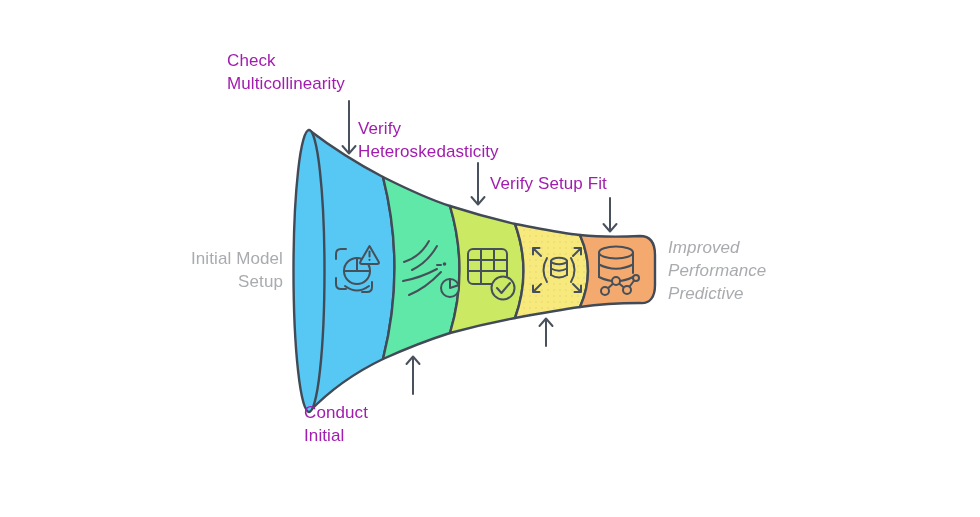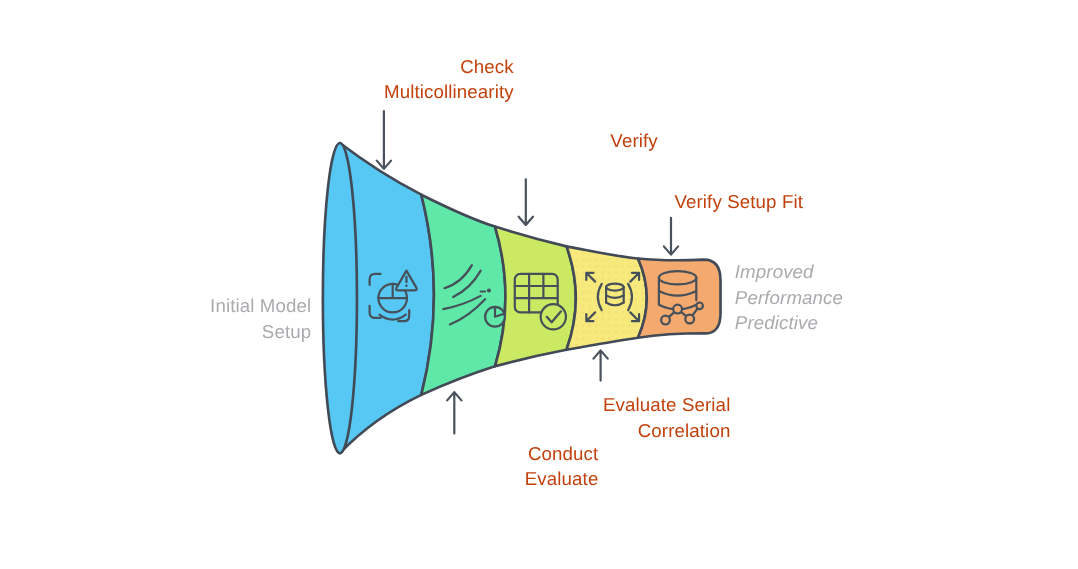--- a/index.html
+++ b/index.html
@@ -2,27 +2,27 @@
 <html><head>
 <meta charset="utf-8">
 <style>
   html,body{margin:0;padding:0;background:#ffffff;}
   .canvas{
     position:relative;width:980px;height:517px;background:#ffffff;overflow:hidden;
     font-family:"Liberation Sans",sans-serif;
   }
   .canvas svg{position:absolute;left:0;top:0;}
   .lbl{
-    position:absolute;width:240px;text-align:right;
+    position:absolute;width:240px;text-align:left;
     font:400 17px/23px "Liberation Sans",sans-serif;
-    color:#c2410c;letter-spacing:.1px;
+    color:#a21caf;letter-spacing:.1px;
   }
   .lbl span{display:block;}
   .lbl.muted{color:#A9ABAE;}
-  .lbl.right-align{text-align:right;width:220px;margin-top:20px;}
+  .lbl.right-align{text-align:right;width:220px;}
   .lbl.left-align{text-align:left;width:220px;font-style:italic;}
 </style>
 </head>
 <body>
 
 <div class="canvas">
 
   <svg width="980" height="517" viewBox="0 0 980 517">
     <defs>
       <pattern id="dots" width="6" height="6" patternUnits="userSpaceOnUse">
@@ -106,35 +106,32 @@
     </g>
   </svg>
 
   <div class="lbl" style="left:227px;top:49px">
     <span>Check</span>
     <span>Multicollinearity</span>
   </div>
 
   <div class="lbl" style="left:358px;top:117px">
     <span>Verify</span>
+    <span>Heteroskedasticity</span>
   </div>
 
   <div class="lbl" style="left:490px;top:172px">
     <span>Verify Setup Fit</span>
   </div>
 
   <div class="lbl" style="left:304px;top:401px">
     <span>Conduct</span>
-    <span>Evaluate</span>
+    <span>Initial</span>
   </div>
 
-  <div class="lbl" style="left:424px;top:357px">
-    <span>Evaluate Serial</span>
-    <span>Correlation</span>
-  </div>
 
   <div class="lbl muted right-align" style="left:63px;top:247px">
     <span>Initial Model</span>
     <span>Setup</span>
   </div>
 
   <div class="lbl muted left-align" style="left:668px;top:236px">
     <span>Improved</span>
     <span>Performance</span>
     <span>Predictive</span>

